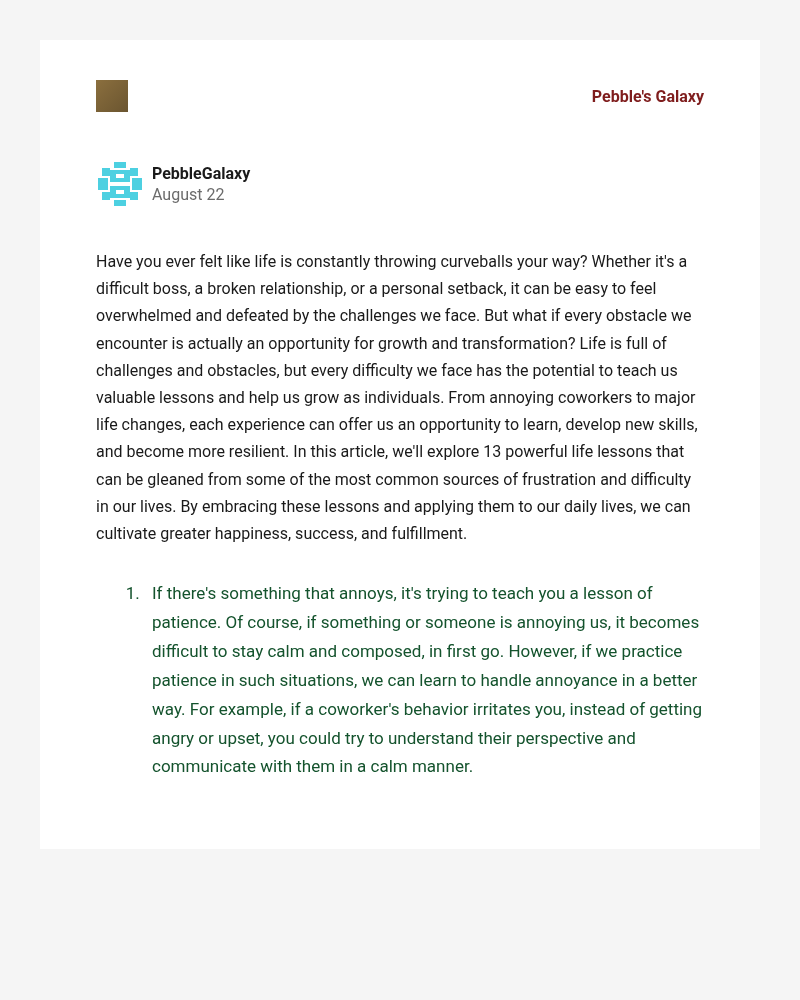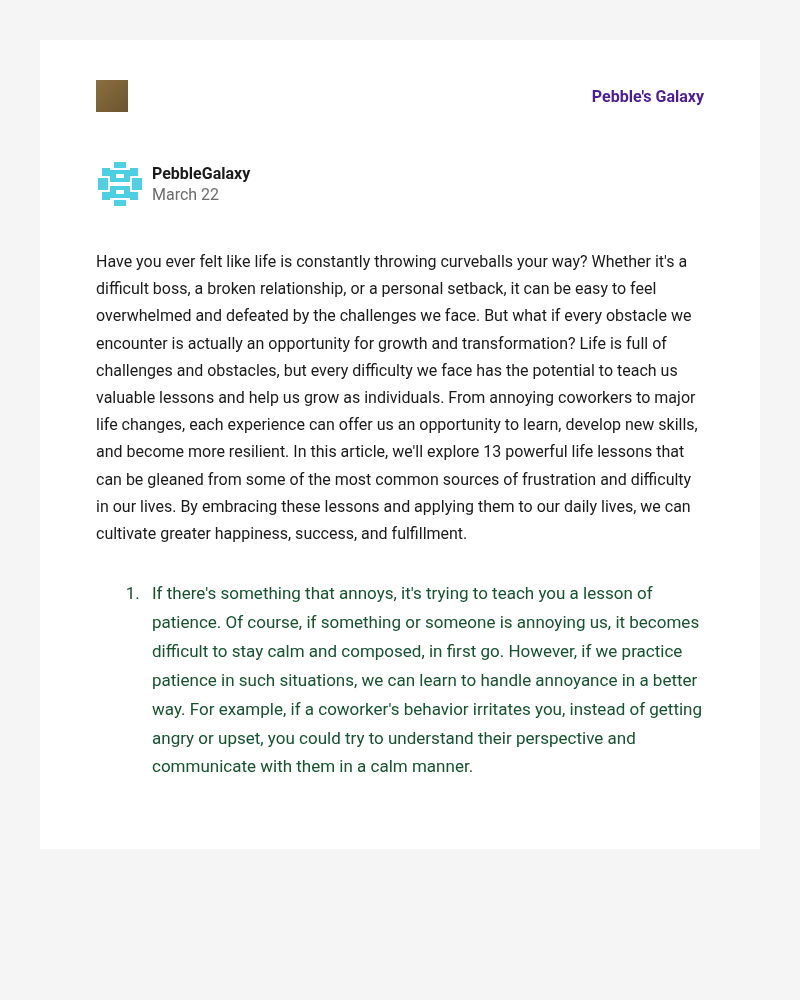--- a/index.html
+++ b/index.html
@@ -36,21 +36,21 @@
       display: flex;
       align-items: center;
       justify-content: center;
       font-size: 6px;
       color: #d4a94a;
     }
     
     .site-name {
       font-weight: 700;
       font-size: 16px;
-      color: #4c1d95;
+      color: #7f1d1d;
     }
     
     .title {
       font-size: 32px;
       font-weight: 800;
       line-height: 1.3;
       margin-bottom: 32px;
       letter-spacing: -0.5px;
     }
     
@@ -134,21 +134,21 @@
         <rect x="18" y="22" width="12" height="4" fill="#ffffff"></rect>
         <rect x="14" y="26" width="20" height="12" fill="#4dd0e1"></rect>
         <rect x="20" y="30" width="8" height="4" fill="#ffffff"></rect>
         <rect x="6" y="32" width="8" height="8" fill="#4dd0e1"></rect>
         <rect x="34" y="32" width="8" height="8" fill="#4dd0e1"></rect>
         <rect x="18" y="40" width="12" height="6" fill="#4dd0e1"></rect>
       </svg>
     </div>
     <div class="author-info">
       <div class="author-name">PebbleGalaxy</div>
-      <div class="post-date">March 22</div>
+      <div class="post-date">August 22</div>
     </div>
   </div>
 
   <p class="intro-paragraph">Have you ever felt like life is constantly throwing curveballs your way? Whether it's a difficult boss, a broken relationship, or a personal setback, it can be easy to feel overwhelmed and defeated by the challenges we face. But what if every obstacle we encounter is actually an opportunity for growth and transformation? Life is full of challenges and obstacles, but every difficulty we face has the potential to teach us valuable lessons and help us grow as individuals. From annoying coworkers to major life changes, each experience can offer us an opportunity to learn, develop new skills, and become more resilient. In this article, we'll explore 13 powerful life lessons that can be gleaned from some of the most common sources of frustration and difficulty in our lives. By embracing these lessons and applying them to our daily lives, we can cultivate greater happiness, success, and fulfillment.</p>
 
   <ol class="lessons-list">
     <li>If there's something that annoys, it's trying to teach you a lesson of patience. Of course, if something or someone is annoying us, it becomes difficult to stay calm and composed, in first go. However, if we practice patience in such situations, we can learn to handle annoyance in a better way. For example, if a coworker's behavior irritates you, instead of getting angry or upset, you could try to understand their perspective and communicate with them in a calm manner.</li>
 
   </ol>
 

